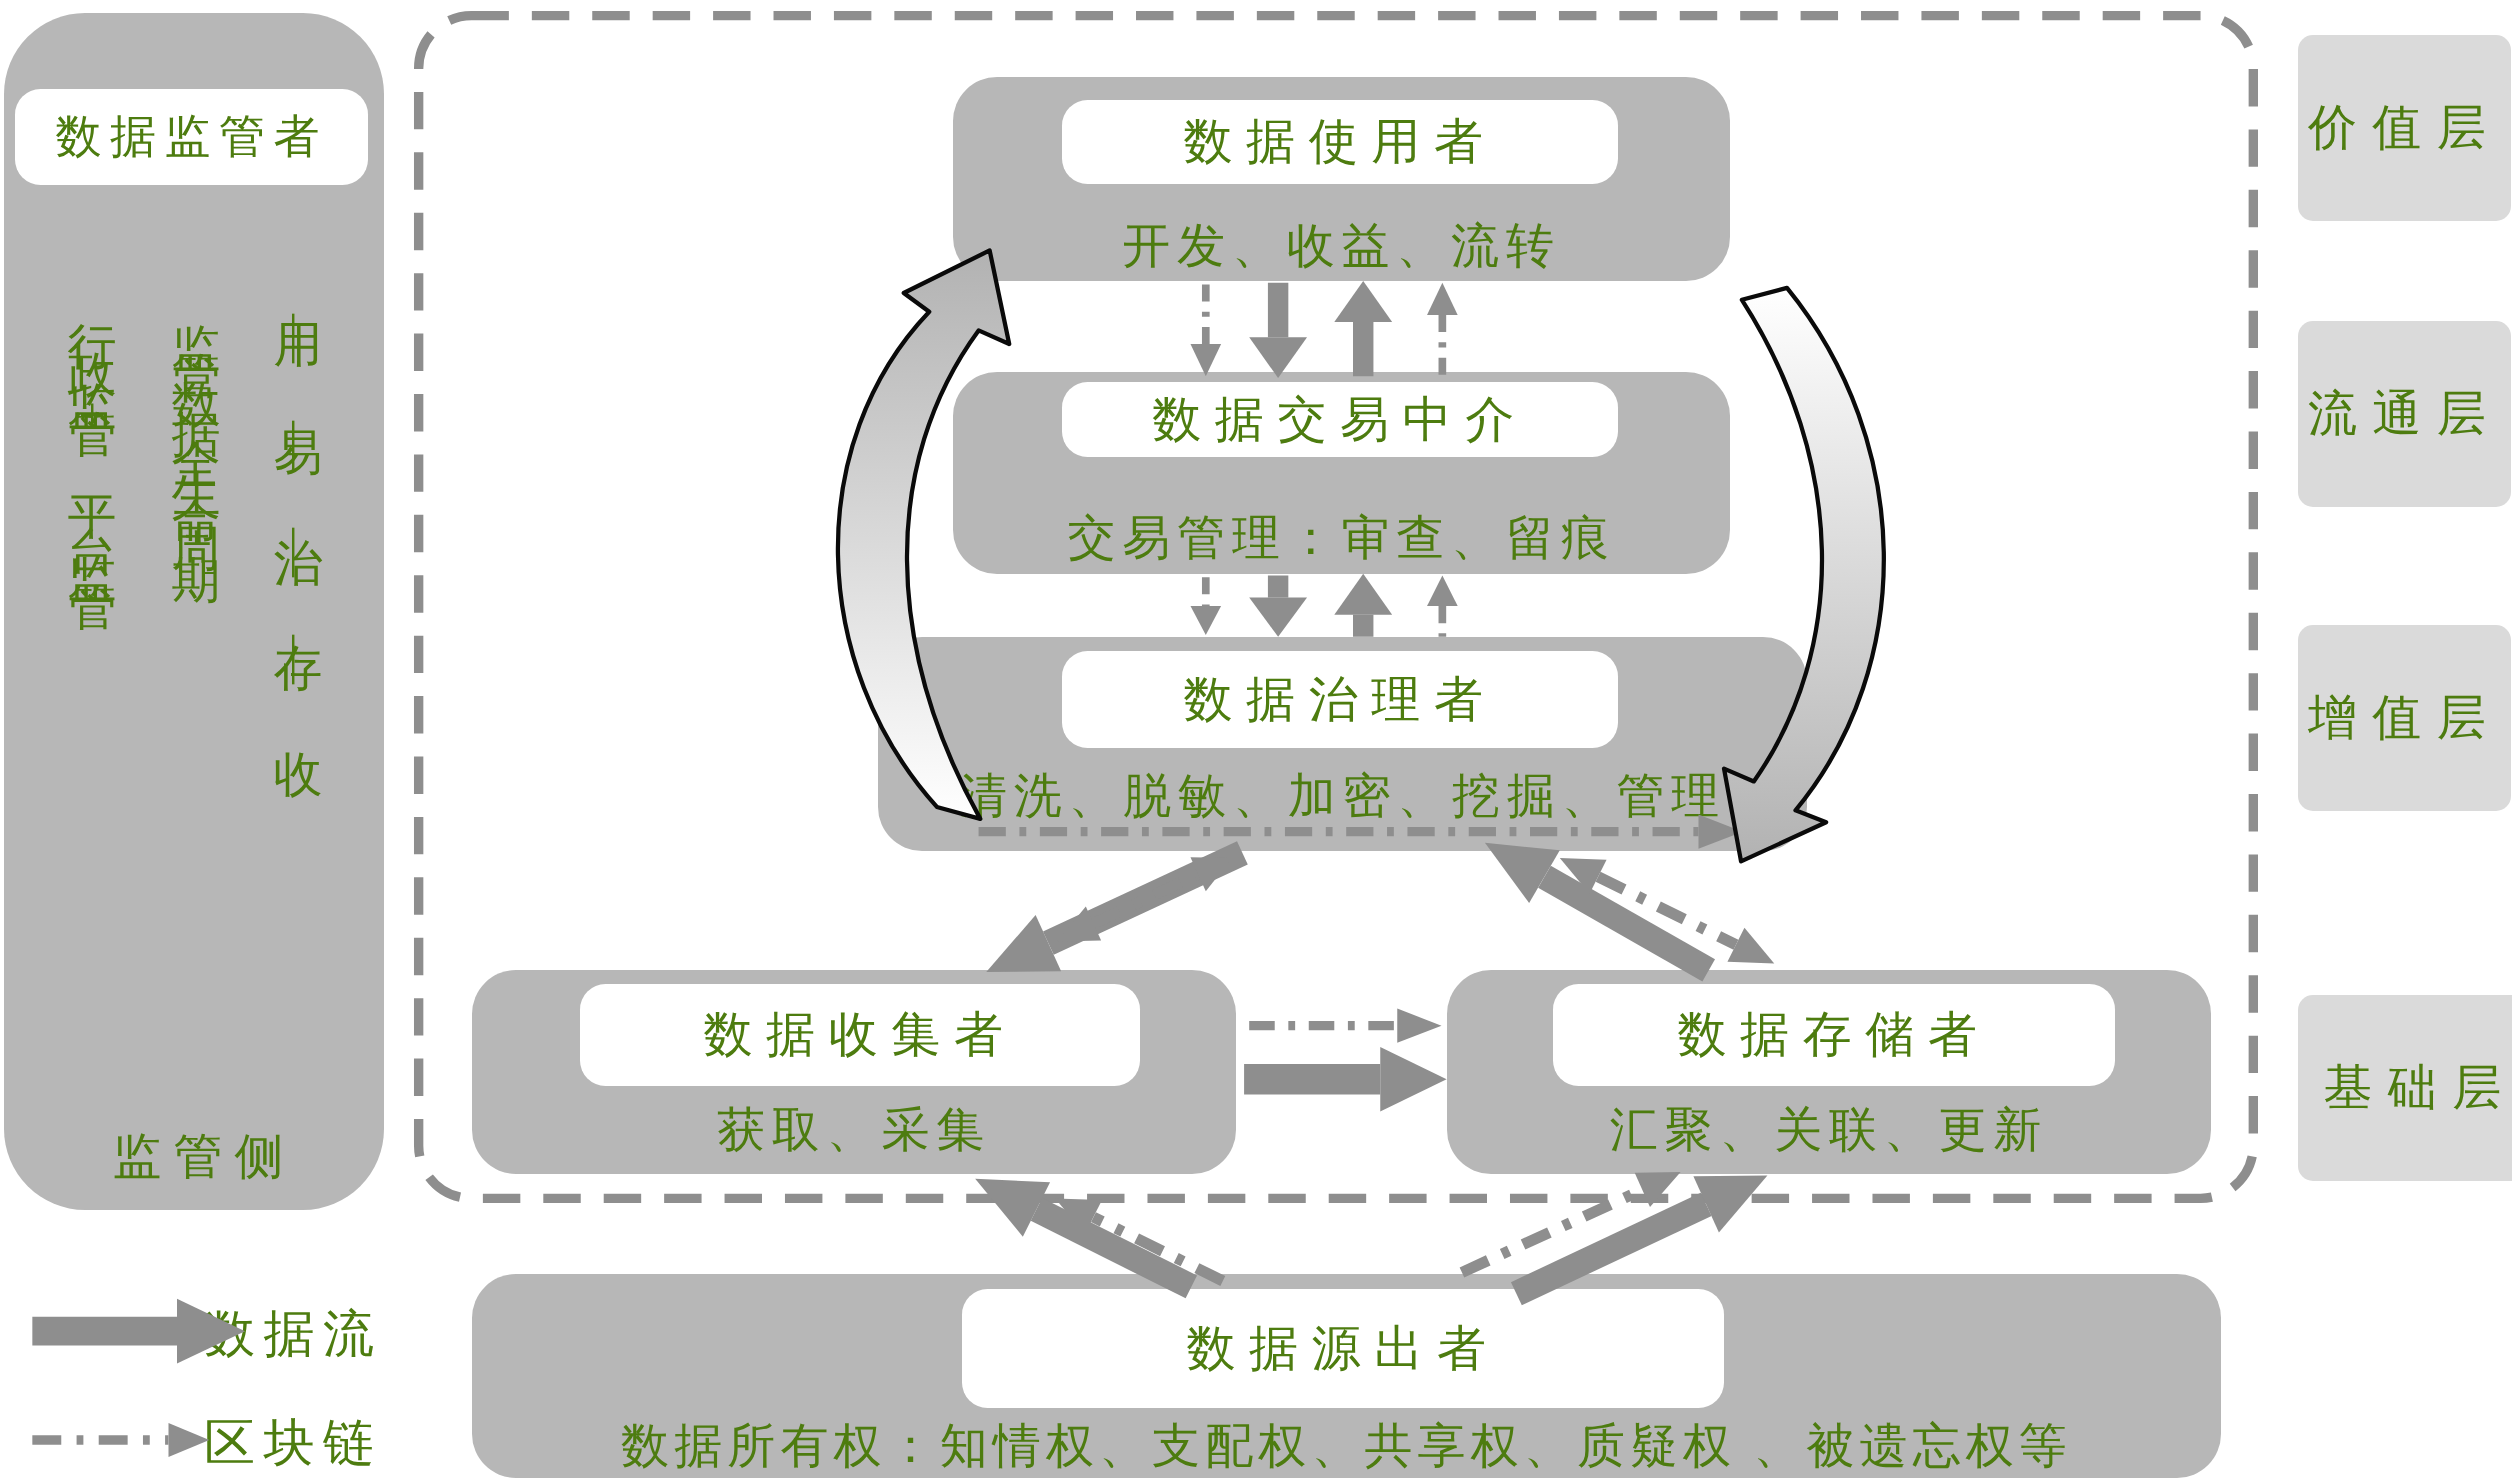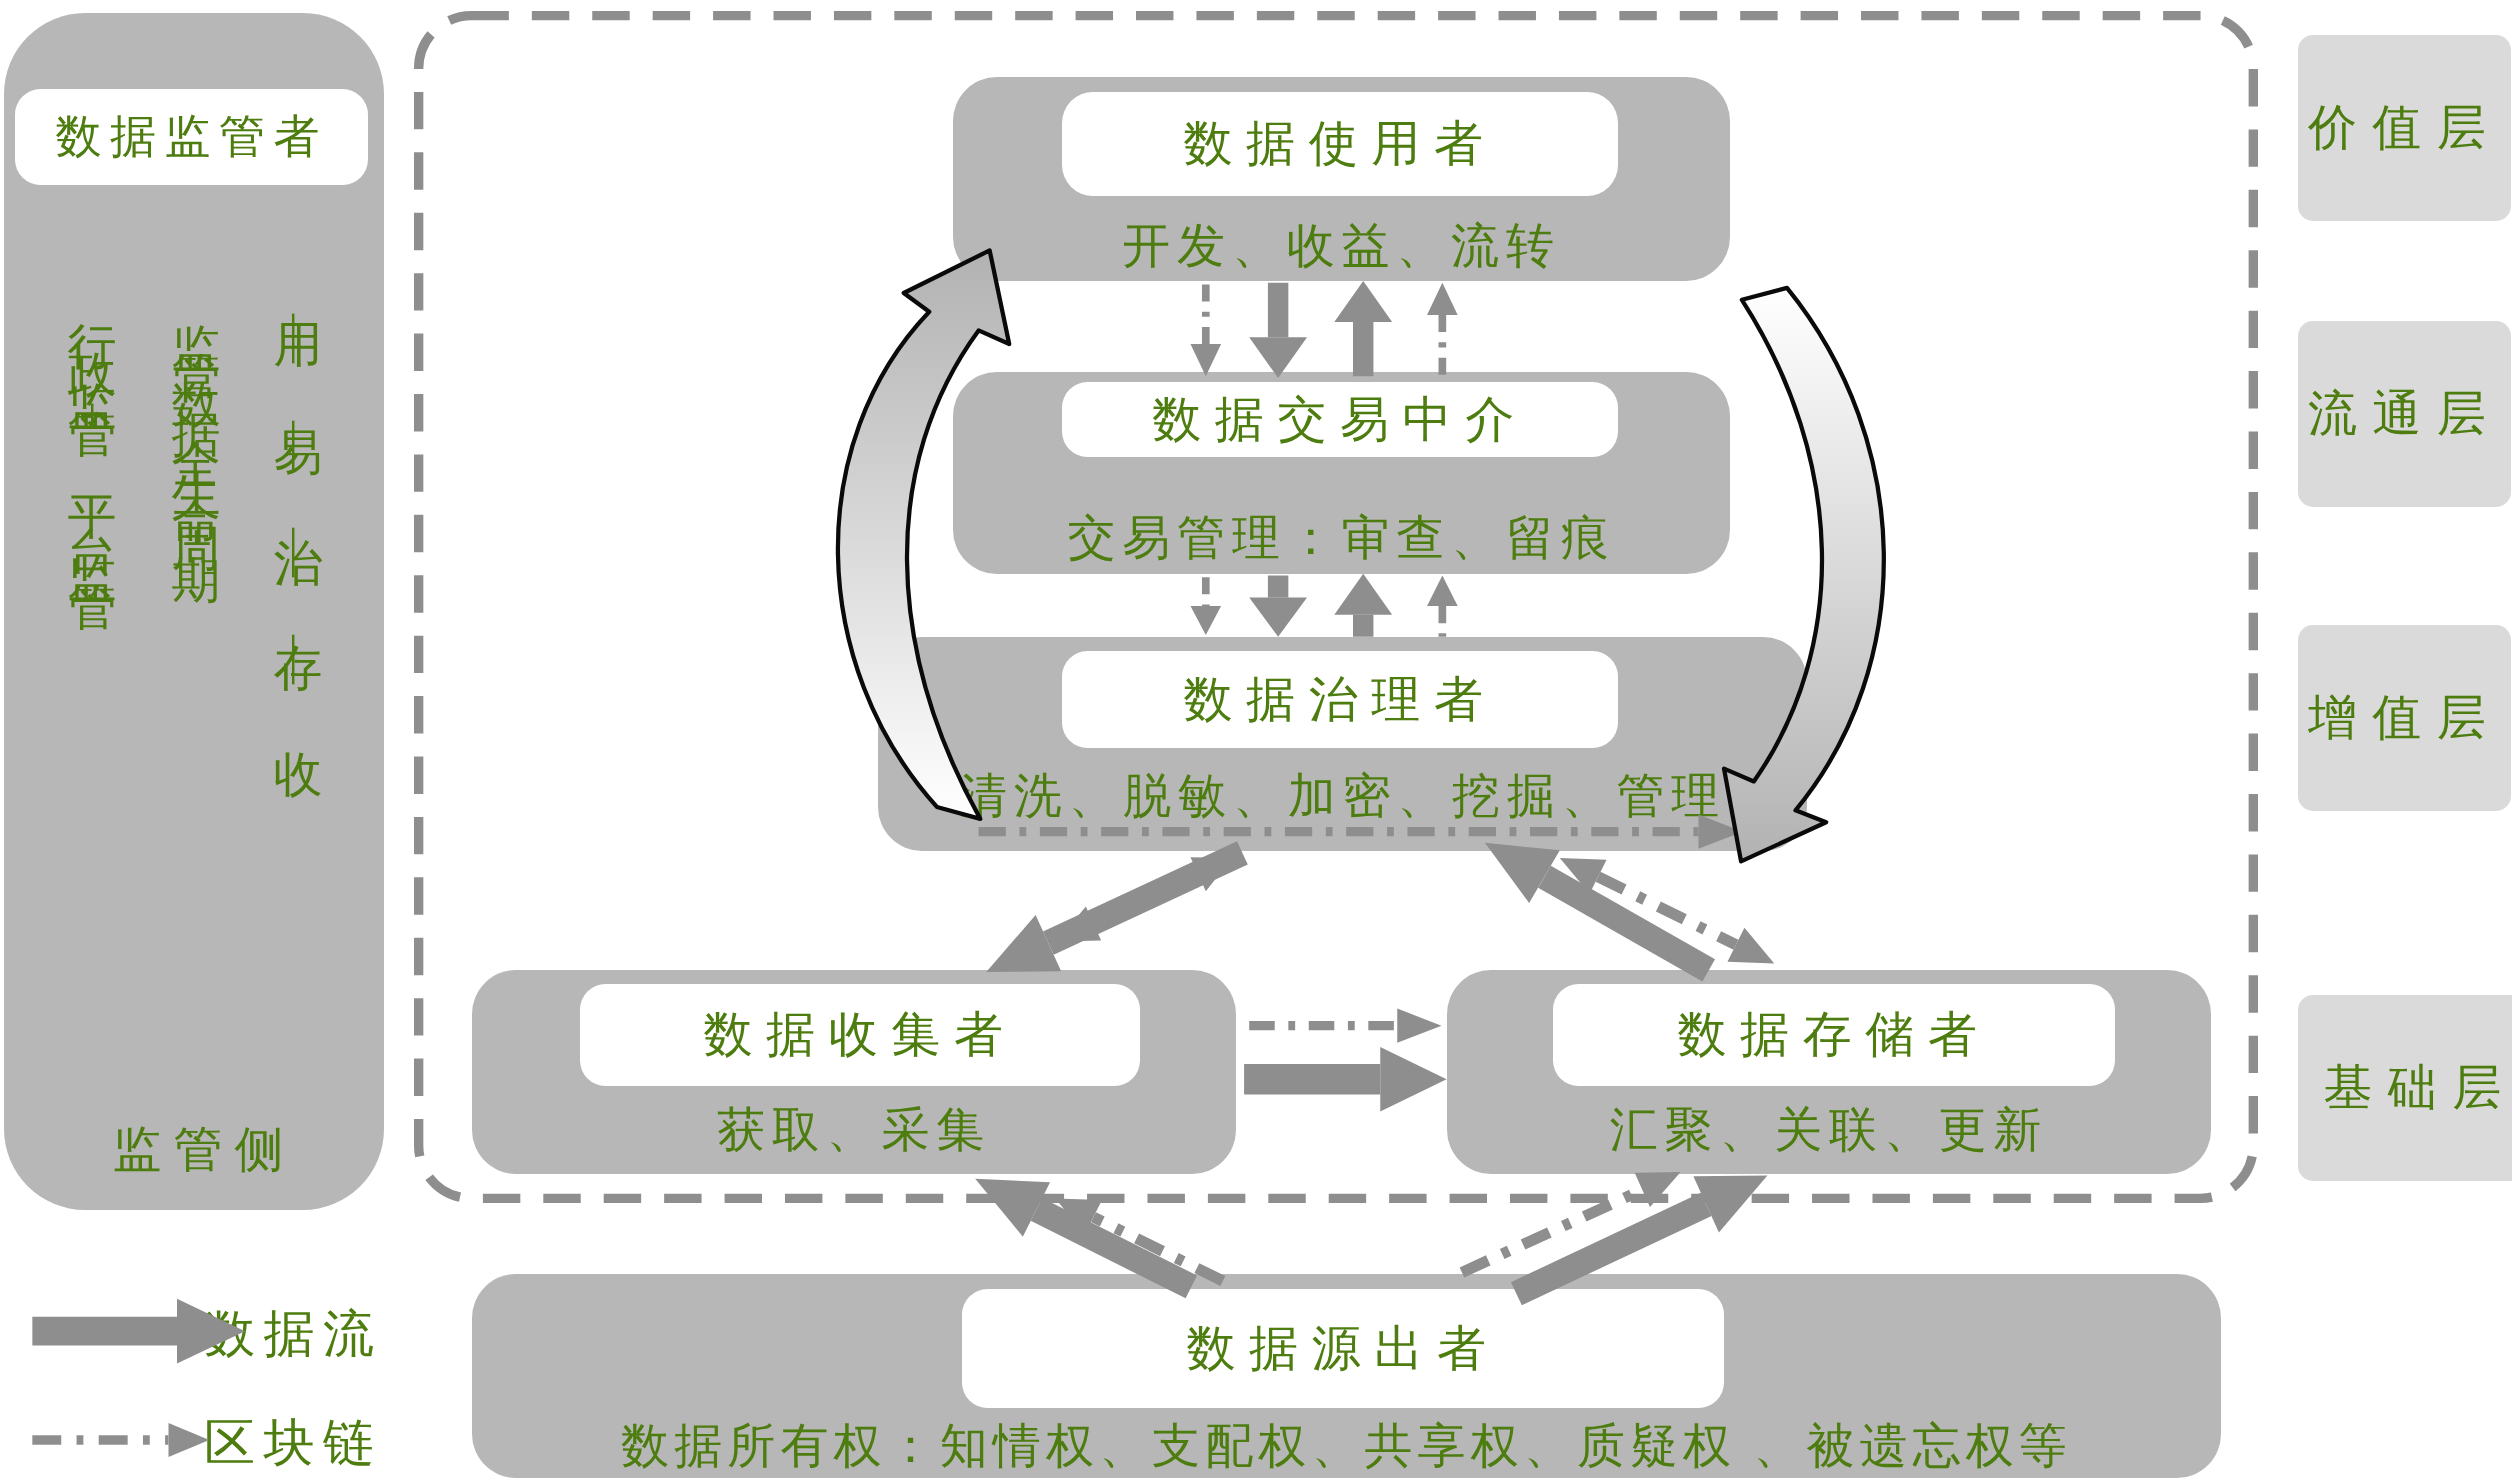--- a/index.html
+++ b/index.html
@@ -5,40 +5,40 @@
   html,body{margin:0;padding:0;background:#fff;}
   #page{position:relative;width:2512px;height:1482px;background:#fff;overflow:hidden;
         font-family:"Liberation Serif","DejaVu Serif",serif;color:#4d7c0f;}
   .gbox{position:absolute;background:#b7b7b7;border-radius:44px;}
   .lbox{position:absolute;background:#dadada;border-radius:15px;display:flex;align-items:center;justify-content:center;}
   .wbox{position:absolute;background:#ffffff;border-radius:25.5px;display:flex;align-items:center;justify-content:center;}
   .title{font-size:49px;letter-spacing:13.6px;white-space:nowrap;}
   .sub{position:absolute;font-size:48px;letter-spacing:6.8px;text-align:center;white-space:nowrap;}
   .layer-label{font-size:49px;letter-spacing:15.3px;white-space:nowrap;}
   .vcol{position:absolute;writing-mode:vertical-rl;font-size:49px;letter-spacing:29px;white-space:nowrap;}
-  .footer{position:absolute;font-size:49px;letter-spacing:12px;text-align:center;}
+  .footer{position:absolute;font-size:49px;letter-spacing:12px;text-align:center;margin-top:7px;}
   .legend-label{position:absolute;font-size:51px;letter-spacing:8.5px;white-space:nowrap;}
   svg{position:absolute;left:0;top:0;pointer-events:none;}
 </style>
 </head>
 <body>
 
 <div id="page">
 
   <div class="gbox" style="left:4.3px;top:12.8px;width:380px;height:1197px;border-radius:81px;"></div>
   <div class="wbox" style="left:15.3px;top:89px;width:353px;height:96px;">
     <span class="title" style="font-size:46px;letter-spacing:8.5px;">数据监管者</span>
   </div>
   <div class="vcol" style="left:59px;top:285px;height:715px;">行政监管+平台监管</div>
   <div class="vcol" style="left:163px;top:285px;height:715px;">监管数据全生命周期</div>
   <div class="vcol" style="left:265px;top:285px;height:715px;">用—易—治—存—收</div>
   <div class="footer" style="left:85px;top:1117px;width:238px;">监管侧</div>
 
   <div class="gbox" style="left:953px;top:77px;width:777px;height:204px;"></div>
-  <div class="wbox" style="left:1062px;top:92px;width:556px;height:104px;border-radius:31px;">
+  <div class="wbox" style="left:1062px;top:100px;width:556px;height:84px;">
     <span class="title">数据使用者</span>
   </div>
   <div class="sub" style="left:953px;top:214px;width:777px;">开发、收益、流转</div>
 
   <div class="gbox" style="left:953px;top:372px;width:777px;height:202px;"></div>
   <div class="wbox" style="left:1062px;top:382px;width:556px;height:75px;">
     <span class="title">数据交易中介</span>
   </div>
   <div class="sub" style="left:953px;top:506px;width:777px;">交易管理：审查、留痕</div>
 

